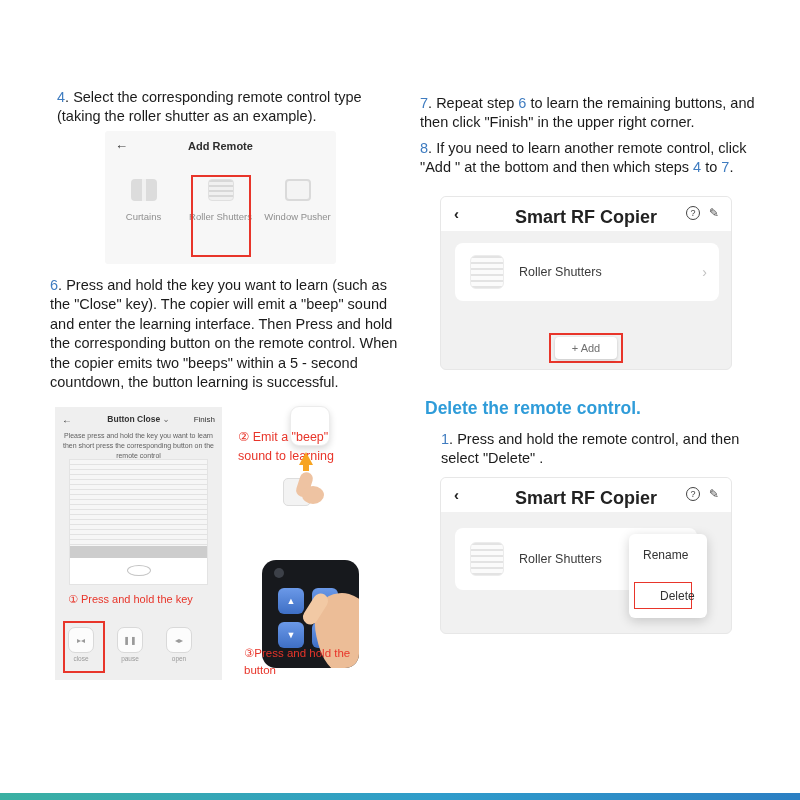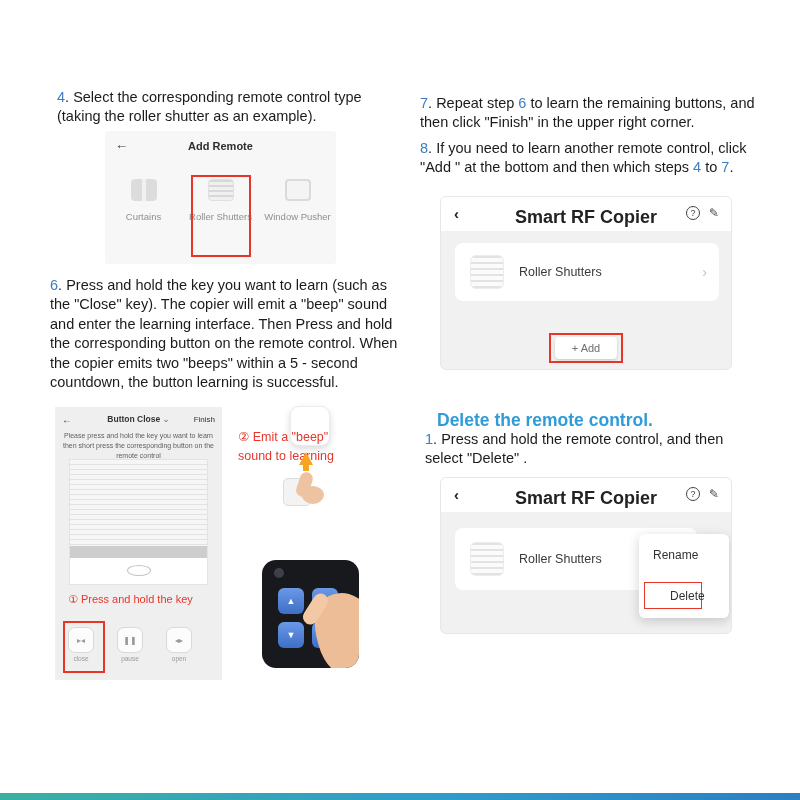--- a/index.html
+++ b/index.html
@@ -6,22 +6,22 @@
   .page{position:relative;width:800px;height:800px;background:#fff;overflow:hidden;
         font-family:"Liberation Sans","DejaVu Sans",sans-serif;color:#1b1b1b;}
 
   
   .step{position:absolute;font-size:14.5px;line-height:1.34;margin:0;}
   .num{color:var(--accent-blue,#3f7cc0);}
   #step4{left:57px;top:88px;width:322px;}
   #step6{left:50px;top:276px;width:352px;}
   #step7{left:420px;top:94px;width:346px;}
   #step8{left:420px;top:139px;width:350px;}
-  #step1{left:425px;top:430px;width:340px;}
-  .delete-heading{position:absolute;left:425px;top:398px;margin:12px;font-size:17.5px;
+  #step1{left:441px;top:430px;width:340px;}
+  .delete-heading{position:absolute;left:425px;top:398px;margin:0;font-size:17.5px;
         font-weight:700;color:var(--heading-blue,#2f9cd9);}
 
   
   .add-remote{position:absolute;left:105px;top:131px;width:231px;height:133px;background:#f7f7f7;border-radius:3px;}
   .ar-back{position:absolute;left:10px;top:6px;font-size:13px;color:#333;}
   .ar-title{position:absolute;top:9px;left:0;right:0;text-align:center;font-size:11px;font-weight:700;color:#2e2e2e;}
   .ar-items{position:absolute;left:0;right:0;top:48px;display:flex;justify-content:space-around;}
   .ar-item{width:70px;text-align:center;}
   .ar-icon{width:26px;height:22px;margin:0 auto;border-radius:4px;}
   .ic-curtains{background:linear-gradient(90deg,#dcdcdc 0 42%,#f1f1f1 42% 58%,#dcdcdc 58%);}
@@ -87,21 +87,21 @@
   #copier1 .cp-card{left:14px;top:46px;width:264px;height:58px;}
   #copier2 .cp-card{left:14px;top:50px;width:242px;height:62px;}
   .cp-card-icon{position:absolute;left:15px;top:50%;transform:translateY(-50%);width:34px;height:34px;border-radius:6px;
         background:#fbfbfb repeating-linear-gradient(180deg,#e3e3e3 0 2px,transparent 2px 6px);border:1px solid #ececec;box-sizing:border-box;}
   .cp-card-label{position:absolute;left:64px;top:50%;transform:translateY(-50%);font-size:12.5px;color:#3a3a3a;}
   .cp-chevron{position:absolute;right:12px;top:50%;transform:translateY(-50%);font-size:14px;color:#c2c2c2;}
   .add-annotation{position:absolute;left:50%;transform:translateX(-50%);top:136px;width:74px;height:30px;
         border:2px solid var(--annotation-red,#e8352a);box-sizing:border-box;}
   .add-btn{position:absolute;left:50%;transform:translateX(-50%);top:140px;width:62px;height:22px;background:#fff;border-radius:4px;
         box-shadow:0 1px 3px rgba(0,0,0,.18);font-size:11px;color:#6f6f6f;display:flex;align-items:center;justify-content:center;}
-  .cp-popup{position:absolute;left:198px;top:56px;width:90px;height:84px;background:#fff;border-radius:6px;
+  .cp-popup{position:absolute;left:188px;top:56px;width:78px;height:84px;background:#fff;border-radius:6px;
         box-shadow:0 3px 12px rgba(0,0,0,.18);}
   .popup-rename{position:absolute;left:14px;top:14px;font-size:12px;color:#333;}
   .popup-delete-box{position:absolute;left:5px;top:48px;width:58px;height:27px;border:1.5px solid var(--annotation-red,#e8352a);
         display:flex;align-items:center;box-sizing:border-box;}
   .popup-delete-label{margin-left:25px;font-size:12px;color:#333;}
 
   .footer-bar{position:absolute;left:0;bottom:0;width:100%;height:7px;
         background:linear-gradient(90deg,#3ab0a2,#2f9ccb 55%,#2b7fc3);}
 </style>
 </head>
@@ -177,20 +177,24 @@
   </div>
   <div class="remote-photo">
     <div class="rp-cam"></div>
     <div class="rp-btn rp-b1">▲</div>
     <div class="rp-btn rp-b2">■</div>
     <div class="rp-btn rp-b3">▼</div>
     <div class="rp-btn rp-b4">●</div>
     <div class="rp-hand"></div>
     <div class="rp-finger"></div>
   </div>
+  <div class="annotation3">
+    <div>③Press and hold the</div>
+    <div>button</div>
+  </div>
 
   <p class="step" id="step7"><span class="num">7</span><span>. Repeat step </span><span class="num">6</span><span> to learn the remaining buttons, and then click "Finish" in the upper right corner.</span></p>
 
   <p class="step" id="step8"><span class="num">8</span><span>. If you need to learn another remote control, click "Add " at the bottom and then which steps </span><span class="num">4</span><span> to </span><span class="num">7</span><span>.</span></p>
 
   <div class="copier" id="copier1">
     <div class="cp-header">
       <span class="cp-back">‹</span>
       <span class="cp-title">Smart RF Copier</span>
       <span class="cp-actions">

